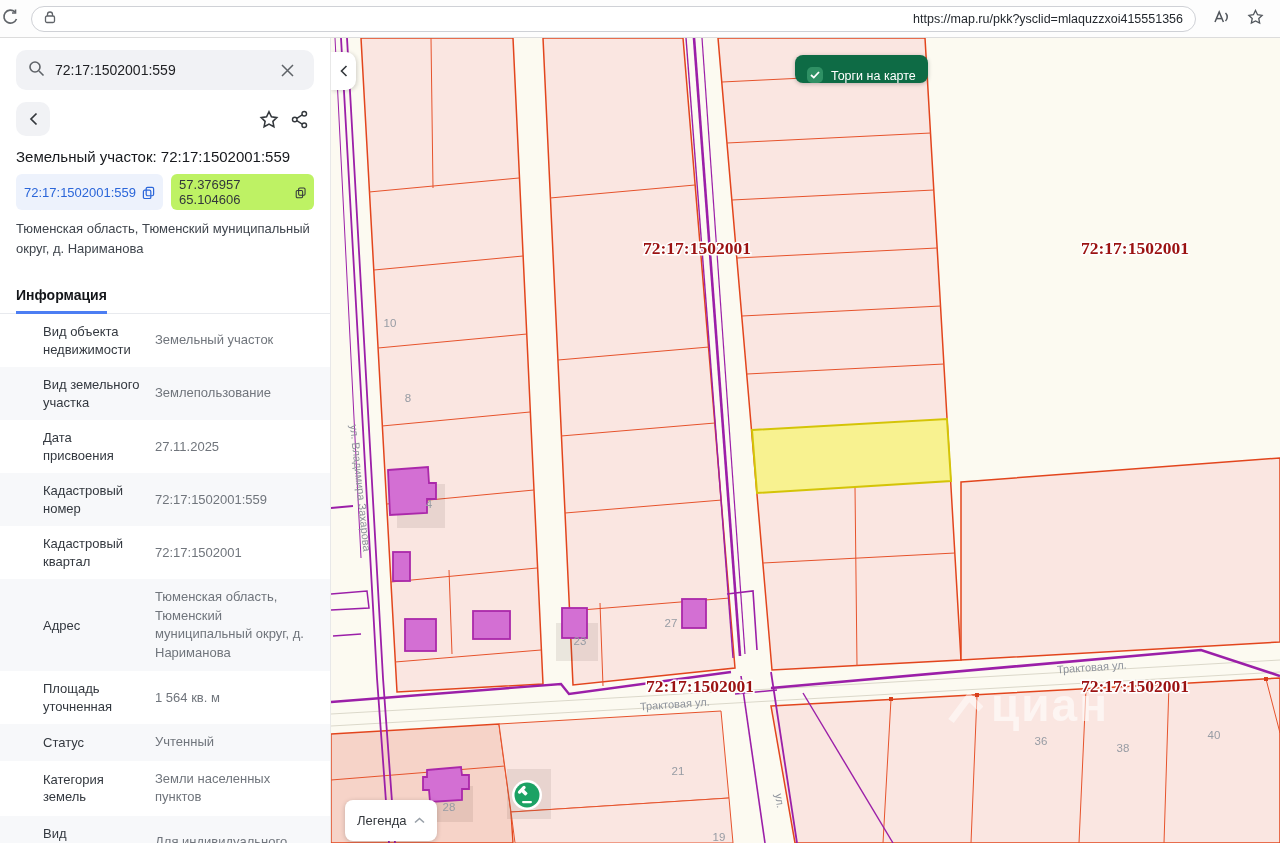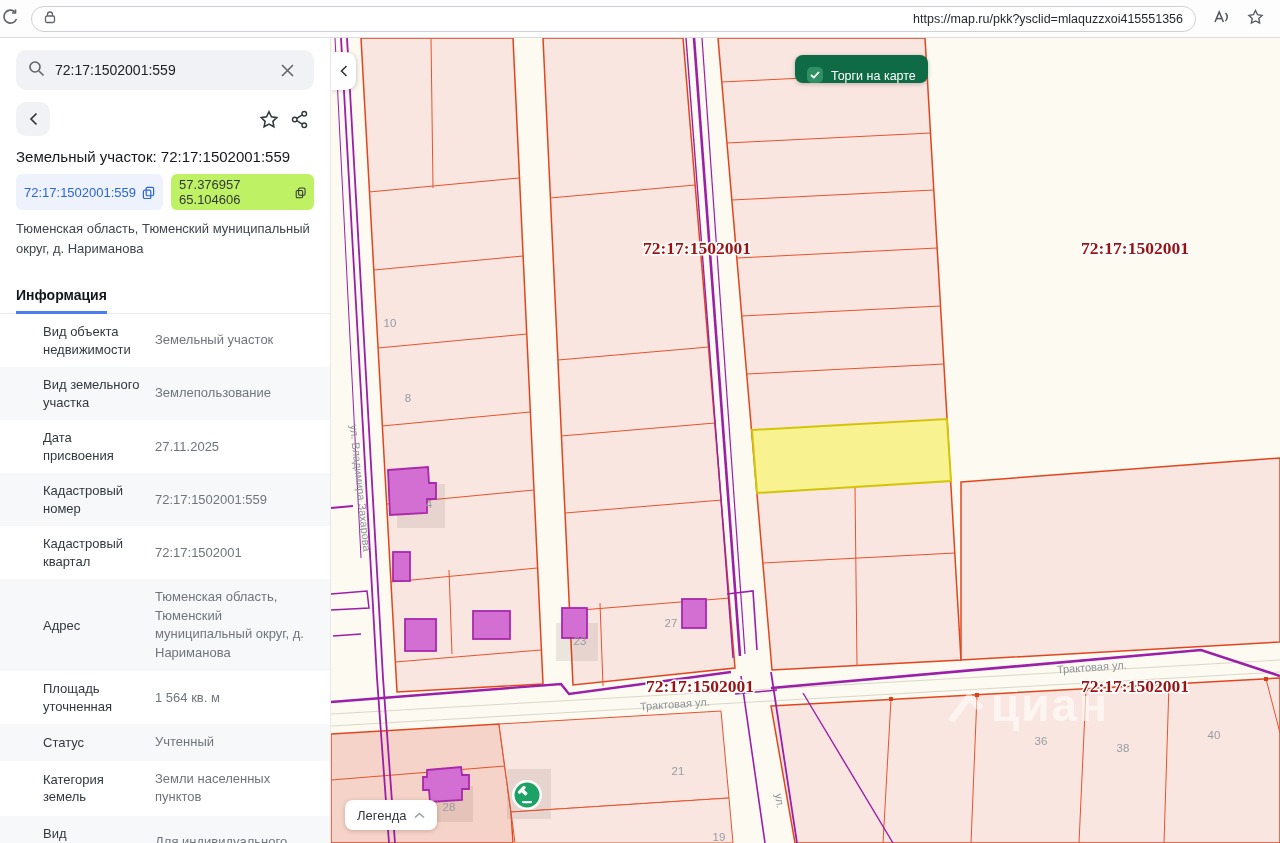--- a/index.html
+++ b/index.html
@@ -71,21 +71,21 @@
     background:#fff; border:none; border-radius:0 10px 10px 0;
     box-shadow:1px 1px 4px rgba(0,0,0,.18); cursor:pointer;
     display:flex; align-items:center; justify-content:center; z-index:4; }
   .torgi-btn { position:absolute; left:464px; top:17px; height:28px;
     background:#0e6b45; border:none; border-radius:8px; color:#fff;
     display:flex; align-items:flex-end; gap:8px; padding:0 12px; font-size:12.5px;
     font-family:"Liberation Sans",sans-serif; cursor:pointer;
     box-shadow:0 1px 4px rgba(0,0,0,.25); z-index:4; }
   .torgi-check { width:16px; height:16px; border-radius:5px; background:#2f9064;
     display:flex; align-items:center; justify-content:center; }
-  .legend-btn { position:absolute; left:14px; top:762px; height:30px;
+  .legend-btn { position:absolute; left:14px; top:762px; height:41px;
     background:#fff; border:none; border-radius:8px; padding:0 12px;
     display:flex; align-items:center; gap:8px; font-size:13px; color:#33373c;
     font-family:"Liberation Sans",sans-serif; cursor:pointer;
     box-shadow:0 1px 5px rgba(0,0,0,.2); z-index:4; }
   .watermark { position:absolute; left:616px; top:640px; display:flex; align-items:center;
     gap:8px; color:rgba(255,255,255,.58); font-size:46px; font-weight:700;
     letter-spacing:2px; pointer-events:none; z-index:3; }
 </style>
 </head>
 <body>

